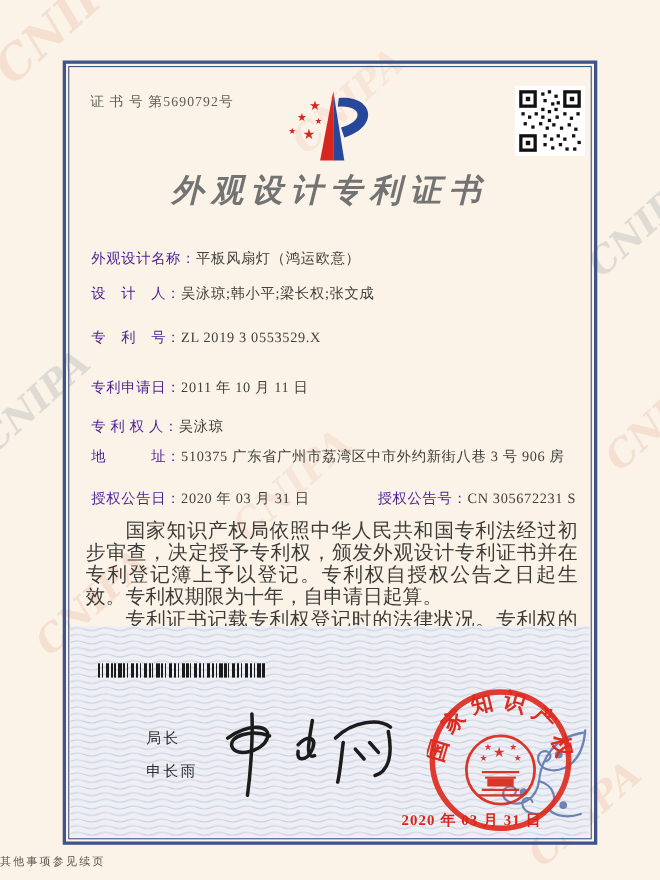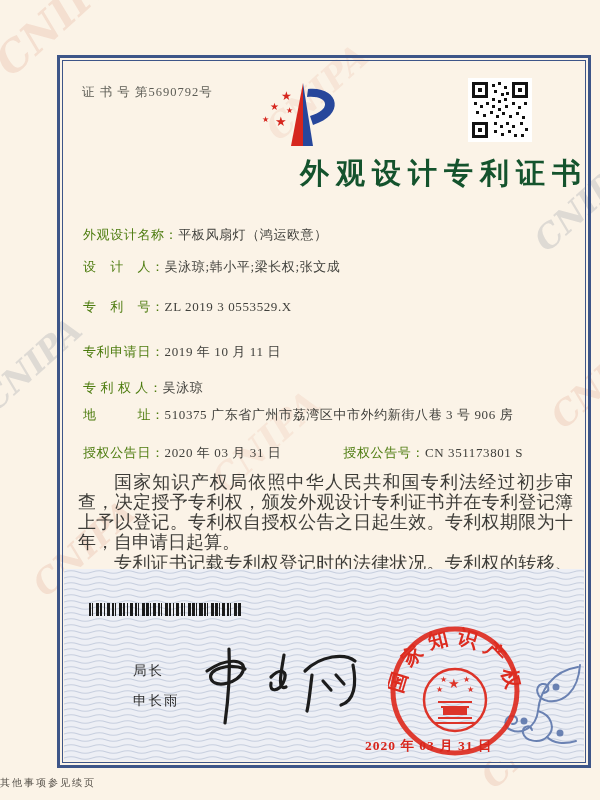--- a/index.html
+++ b/index.html
@@ -8,35 +8,35 @@
     background:#fbf3e7;
     font-family:"Liberation Serif","DejaVu Serif",serif;
   }
   .wm{
     position:absolute;font-family:"DejaVu Serif",serif;font-style:italic;font-weight:bold;
     transform:rotate(-42deg);pointer-events:none;white-space:nowrap;z-index:1;
   }
   .wm.pink{color:rgba(214,120,90,0.16);}
   .wm.gray{color:rgba(110,120,140,0.20);}
   .frame{
-    position:absolute;left:57px;top:55px;width:534px;height:713px;
+    position:absolute;left:57px;top:55px;width:486px;height:713px;
     border:3px solid #3d5588;box-sizing:border-box;z-index:2;
   }
   .frame-inner{
     position:absolute;inset:2px;border:1px solid #3d5588;pointer-events:none;
   }
   .certno{position:absolute;left:22px;top:26px;font-size:12.5px;color:#5c5c55;letter-spacing:1px;}
   .logo{position:absolute;left:195px;top:22px;}
   .qr{position:absolute;left:408px;top:20px;}
   .title{
-    position:absolute;left:0;top:96px;width:100%;text-align:right;
-    font-size:29px;font-weight:bold;color:#14532d;letter-spacing:7px;
+    position:absolute;left:0;top:96px;width:100%;text-align:center;
+    font-size:29px;font-weight:bold;color:#737373;letter-spacing:7px;font-style:italic;
   }
   .fieldline{position:absolute;left:23px;right:18px;font-size:13px;color:#40403c;letter-spacing:0.6px;white-space:nowrap;}
-  .fieldline .lbl{color:#4d7c0f;}
+  .fieldline .lbl{color:#4c1d95;}
   .fl0{top:168px;} .fl1{top:200px;} .fl2{top:240px;} .fl3{top:285px;}
   .fl4{top:321px;} .fl5{top:348px;} .fl6{top:386px;}
   .gap2{display:inline-block;width:58px;}
   .paras{position:absolute;left:18px;right:15px;top:414px;font-size:18px;line-height:20px;
     color:#3d3c38;text-align:justify;}
   .paras p{margin:0 0 1px 0;text-indent:2em;}
   .band{position:absolute;left:4px;right:4px;bottom:4px;height:192px;overflow:hidden;}
   .barcode{
     position:absolute;left:29px;top:545px;width:152px;height:13px;z-index:4;
     background:repeating-linear-gradient(90deg,#1b1b1b 0 2px,transparent 2px 3.5px,#1b1b1b 3.5px 4.5px,transparent 4.5px 7px,#1b1b1b 7px 10px,transparent 10px 11.5px);
@@ -152,31 +152,31 @@
     <div class="fieldline fl0">
       <span class="lbl">外观设计名称：</span><span>平板风扇灯（鸿运欧意）</span>
     </div>
     <div class="fieldline fl1">
       <span class="lbl">设　计　人：</span><span>吴泳琼;韩小平;梁长权;张文成</span>
     </div>
     <div class="fieldline fl2">
       <span class="lbl">专　利　号：</span><span>ZL 2019 3 0553529.X</span>
     </div>
     <div class="fieldline fl3">
-      <span class="lbl">专利申请日：</span><span>2019 年 10 月 11 日</span>
+      <span class="lbl">专利申请日：</span><span>2011 年 10 月 11 日</span>
     </div>
     <div class="fieldline fl4">
       <span class="lbl">专 利 权 人：</span><span>吴泳琼</span>
     </div>
     <div class="fieldline fl5">
       <span class="lbl">地　　　址：</span><span>510375 广东省广州市荔湾区中市外约新街八巷 3 号 906 房</span>
     </div>
     <div class="fieldline fl6">
       <span class="lbl">授权公告日：</span><span>2020 年 03 月 31 日</span><span class="gap2"></span>
-      <span class="lbl">授权公告号：</span><span>CN 351173801 S</span>
+      <span class="lbl">授权公告号：</span><span>CN 305672231 S</span>
     </div>
 
     <div class="paras">
       <p>国家知识产权局依照中华人民共和国专利法经过初步审查，决定授予专利权，颁发外观设计专利证书并在专利登记簿上予以登记。专利权自授权公告之日起生效。专利权期限为十年，自申请日起算。</p>
       <p>专利证书记载专利权登记时的法律状况。专利权的转移、质押、无效、终止、恢复和专利权人的姓名或名称、国籍、地址变更等事项记载在专利登记簿上。</p>
     </div>
 
     <div class="band">
       <svg width="100%" height="100%" viewBox="0 0 478 192" preserveAspectRatio="none">
         <defs>

